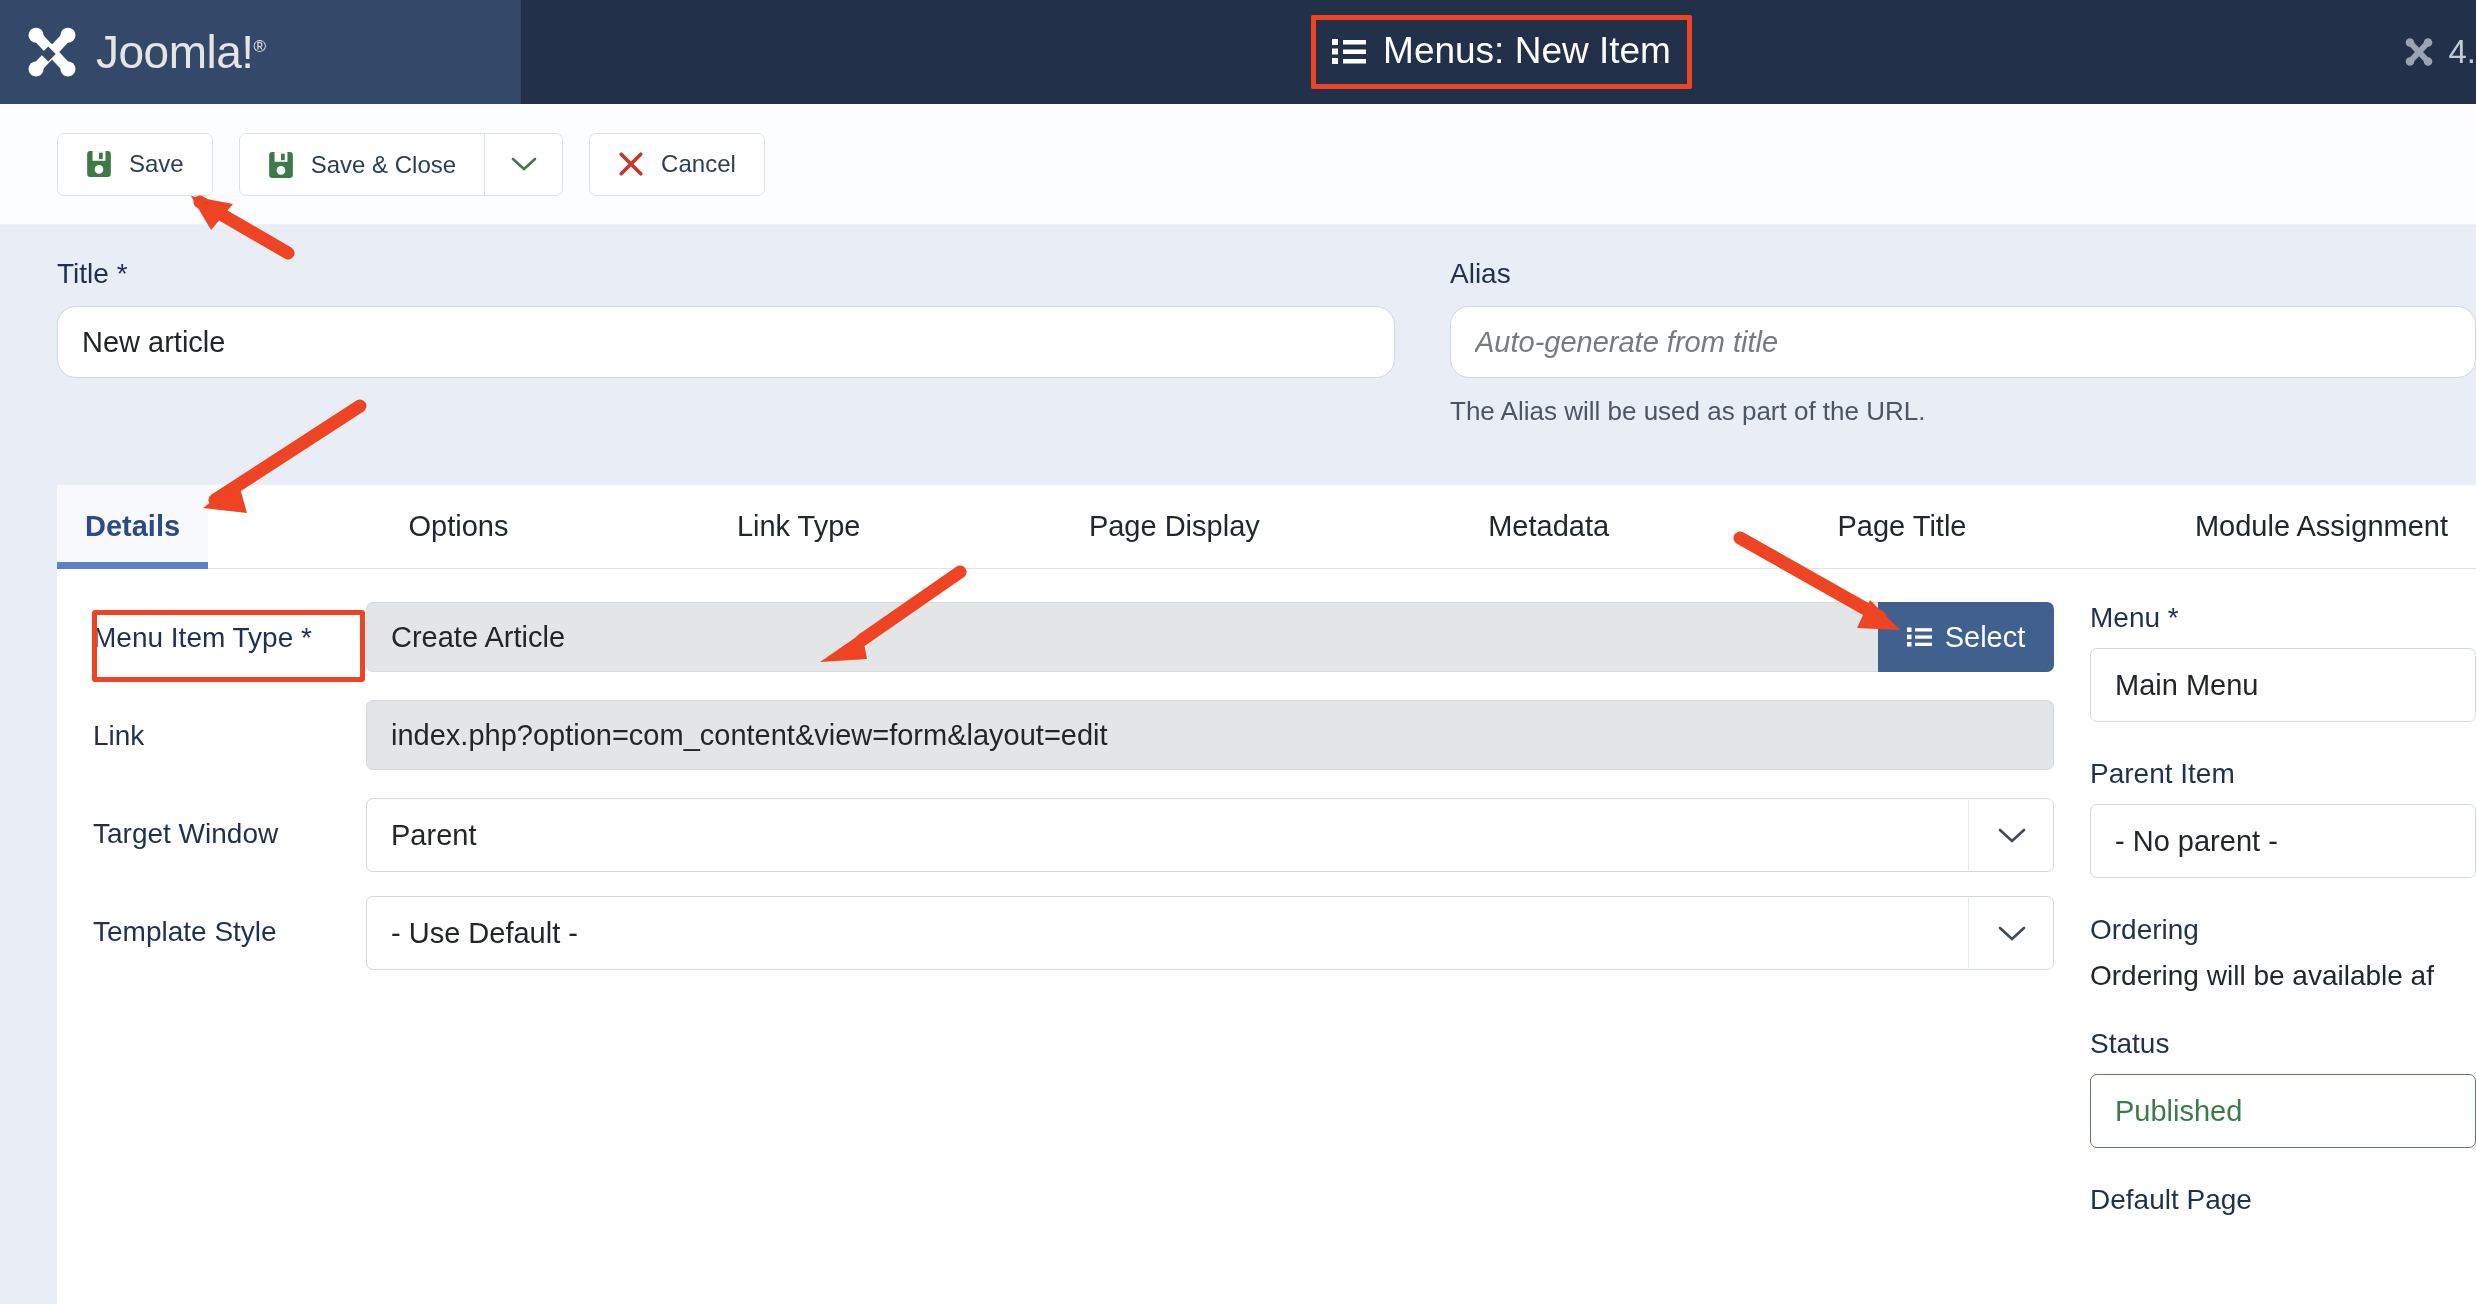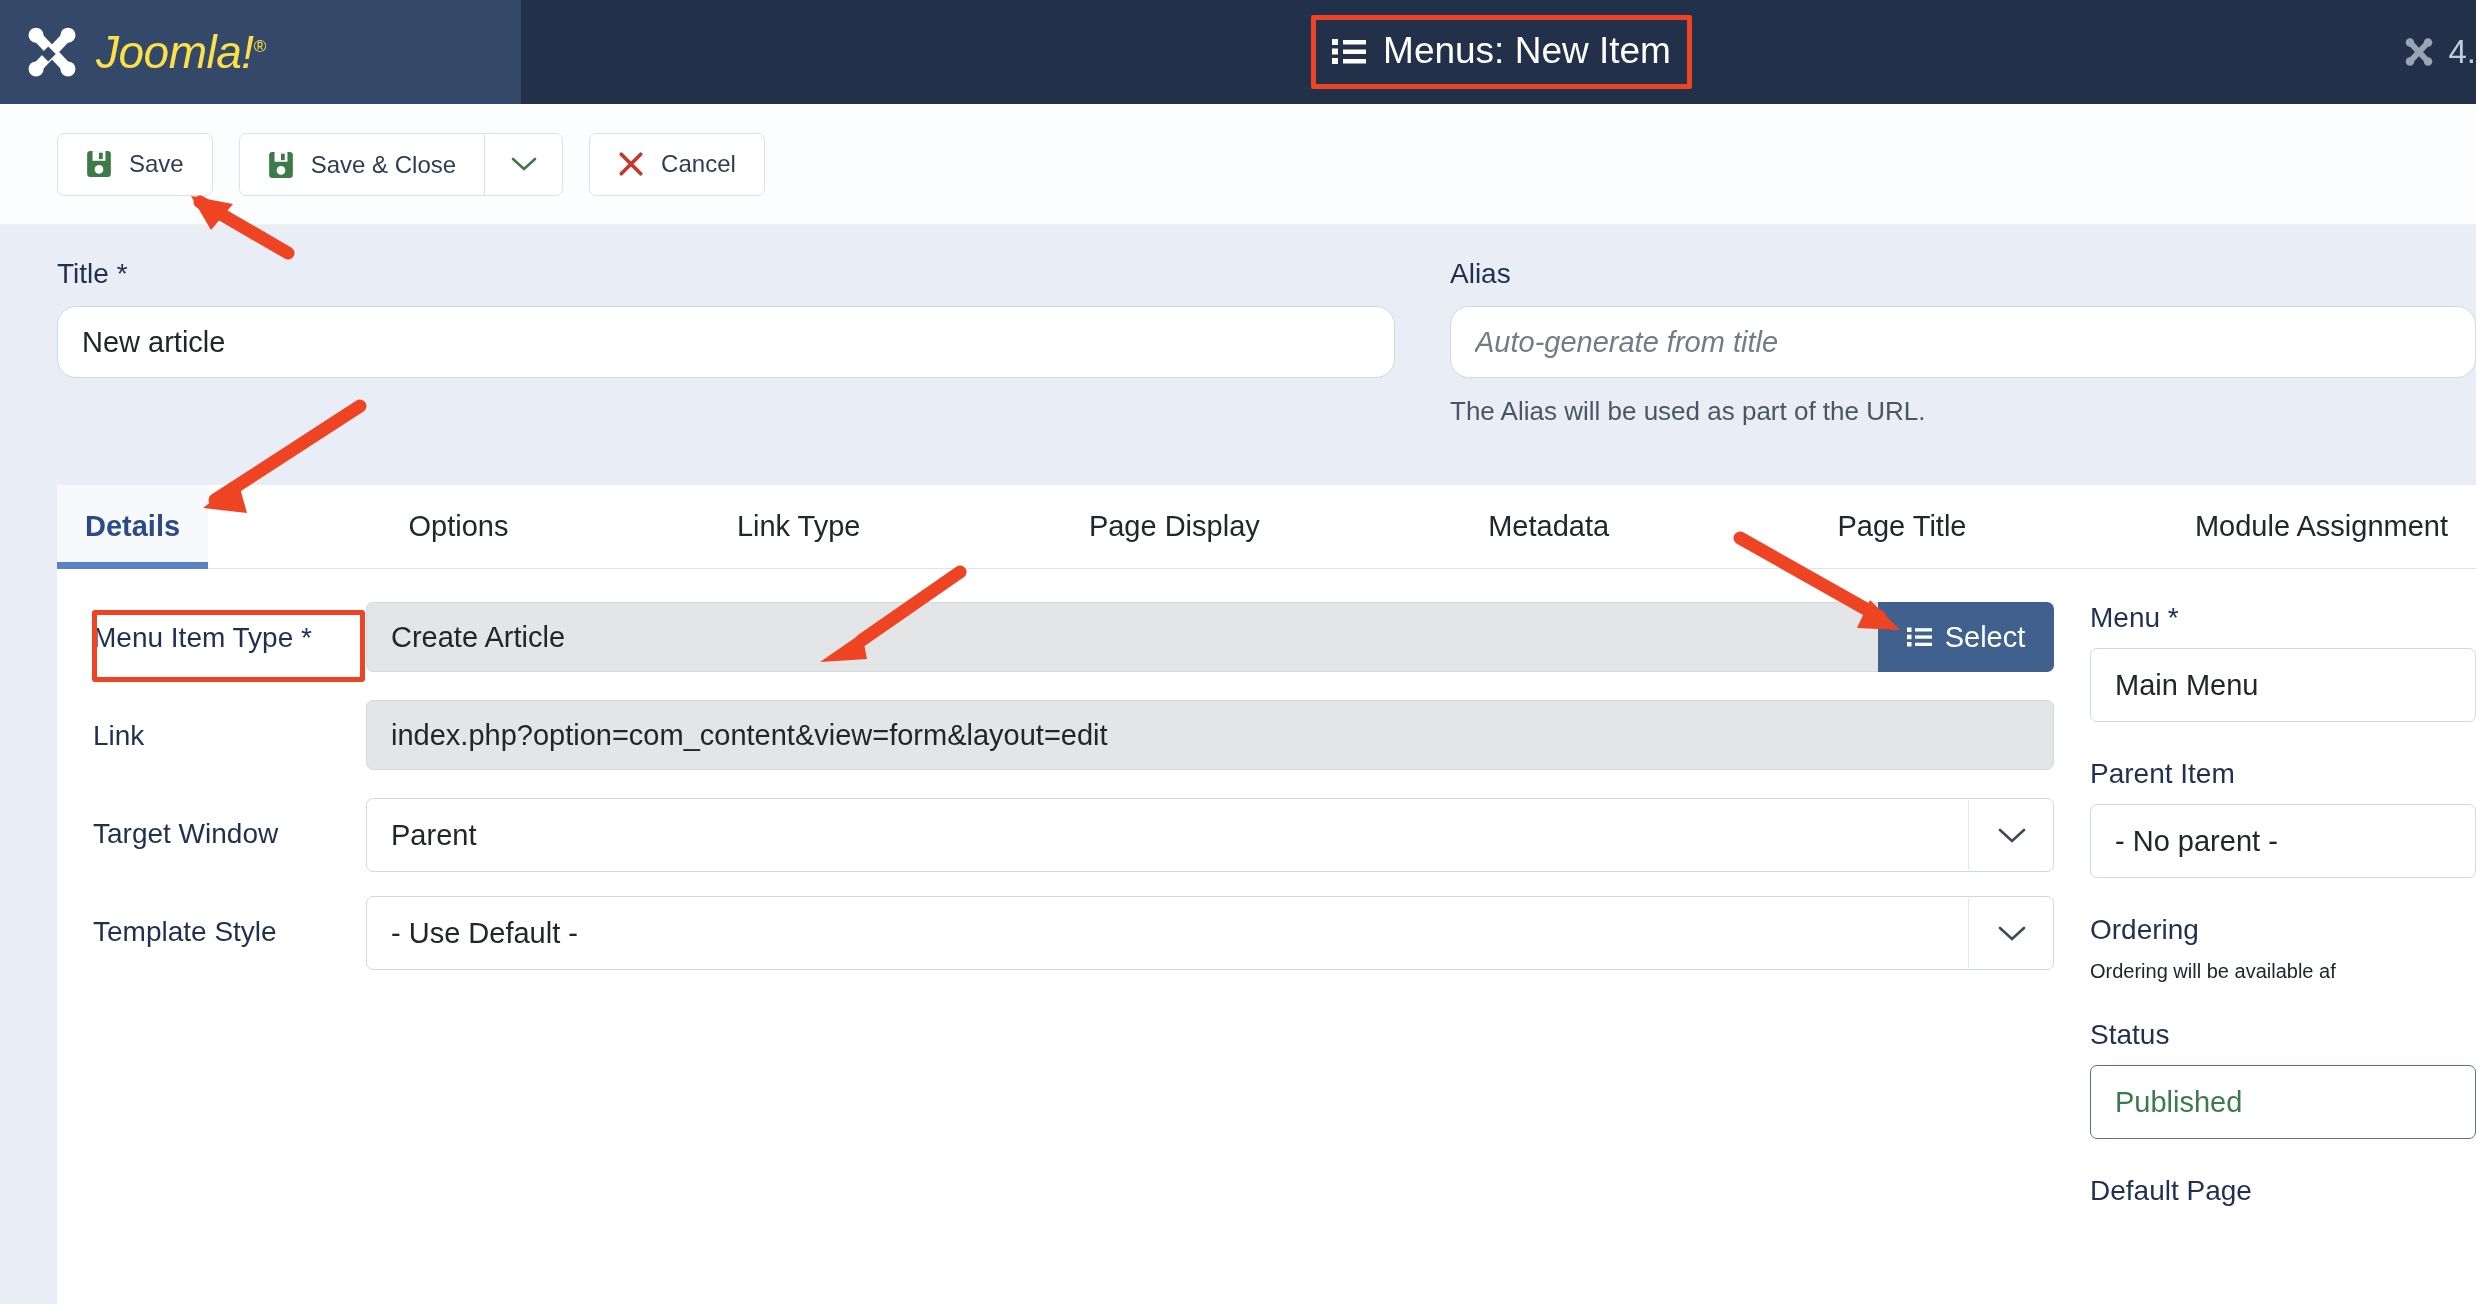--- a/index.html
+++ b/index.html
@@ -23,27 +23,26 @@
   .brand {
     width: 521px;
     display: flex;
     align-items: center;
     padding-left: 22px;
     gap: 14px;
     background: #34496a;
   }
   .brand-logo { width: 60px; height: 60px; flex: none; }
   .brand-text {
-    color: #fde047;
+    color: #e5e5e5;
     font-size: 46px;
     font-weight: 400;
     letter-spacing: -0.5px;
     white-space: nowrap;
     font-family: "Liberation Sans", sans-serif;
-    font-style: italic;
   }
   .brand-text sup { font-size: 17px; vertical-align: super; }
 
   .titlezone {
     flex: 1;
     background: #22304a;
     display: flex;
     align-items: center;
     position: relative;
     justify-content: center;
@@ -325,21 +324,21 @@
     font-size: 29px;
     color: #22252a;
     width: 386px;
     cursor: pointer;
   }
   .side-ctrl.status {
     border-color: #4e8458;
     color: #3d7a4b;
   }
   .side-note {
-    font-size: 20px;
+    font-size: 28px;
     color: #21272e;
     white-space: nowrap;
     display: block;
   }
 
   
   .redbox {
     position: absolute;
     border: 5px solid #ef4423;
     border-radius: 3px;

